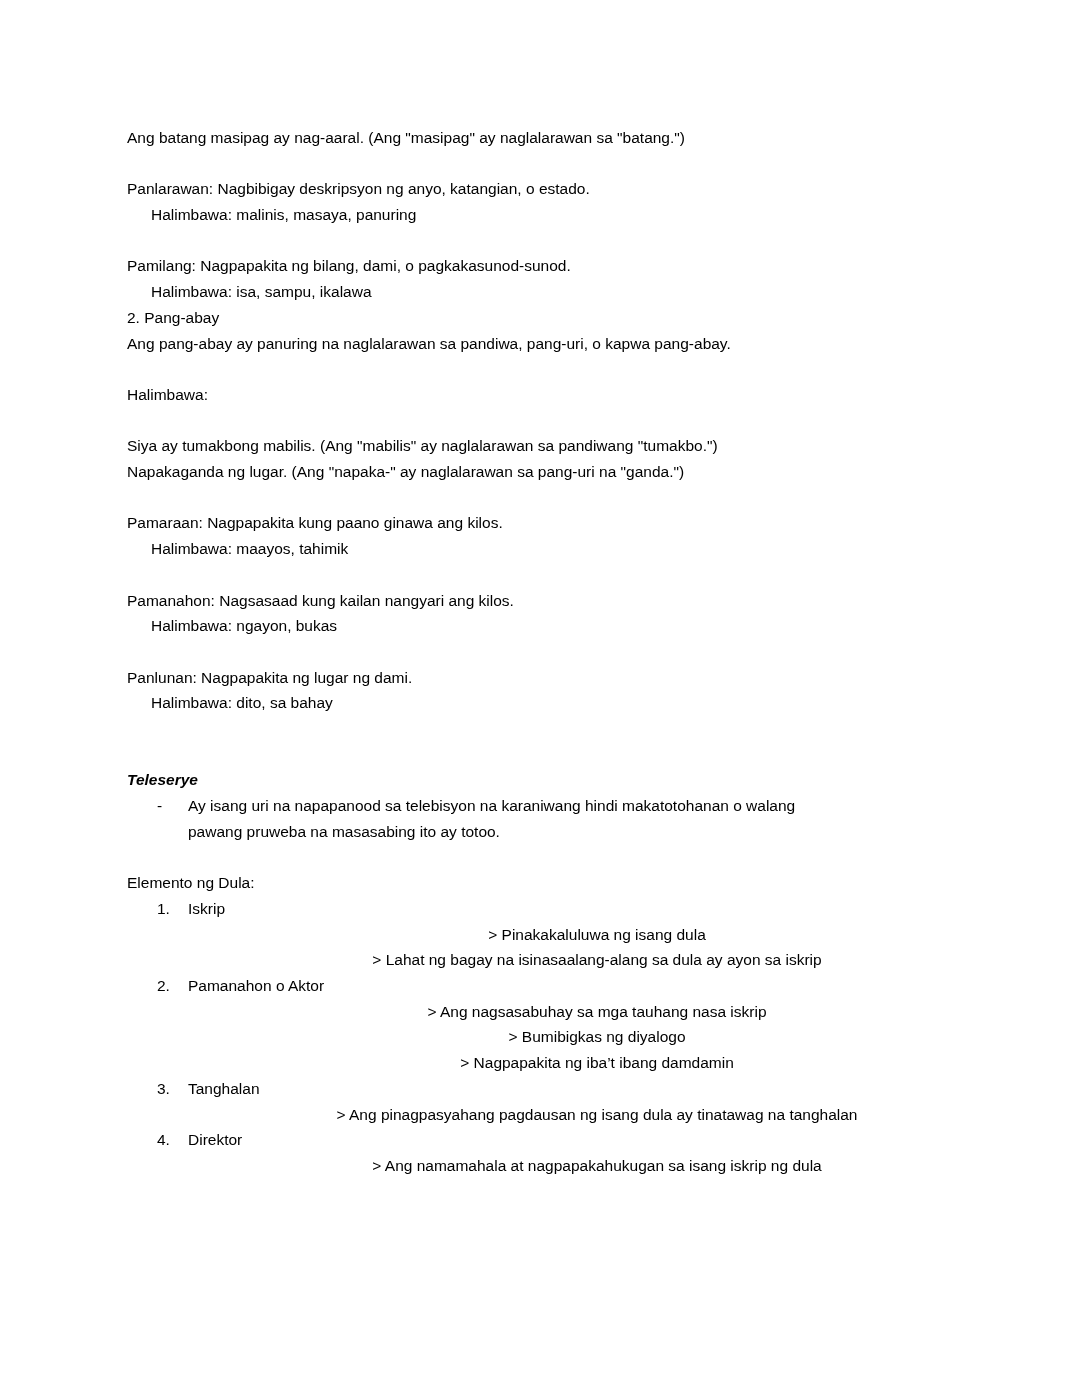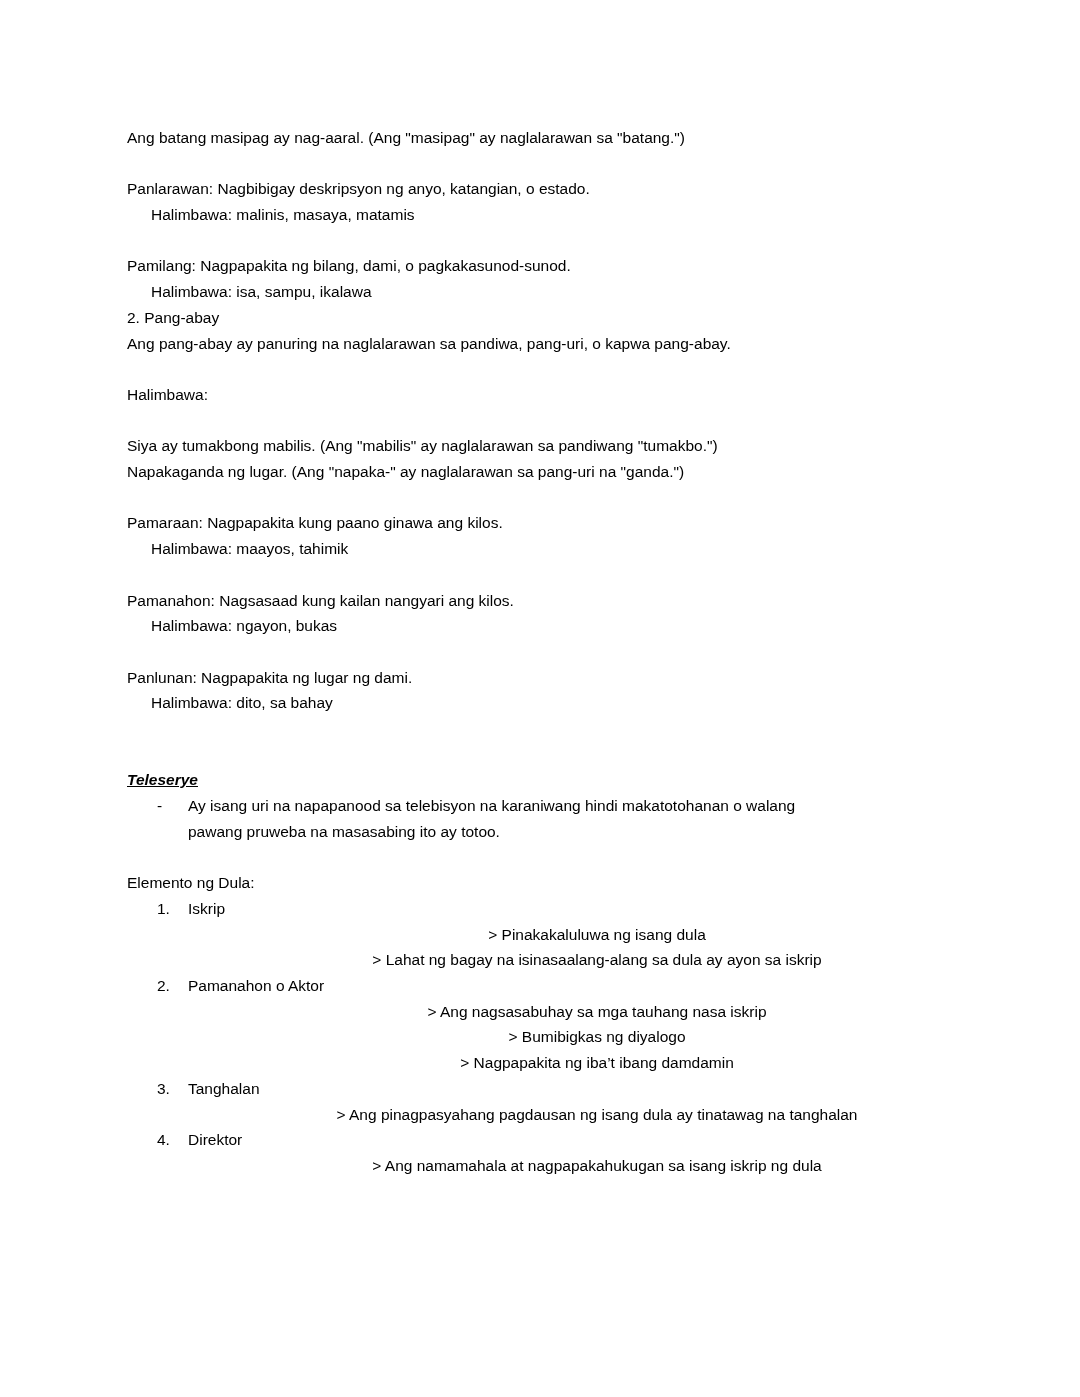--- a/index.html
+++ b/index.html
@@ -26,21 +26,20 @@
   }
   .p {
     white-space: nowrap;
   }
   .p-indent {
     padding-left: 24px;
   }
   .heading {
     font-weight: bold;
     font-style: italic;
-    text-decoration: underline;
   }
   .sub-item {
     padding-left: 47px;
     text-align: center;
   }
   .blank-line {
     height: 25.7px;
   }
   .item {
     display: flex;
@@ -61,21 +60,21 @@
   }
 </style>
 </head>
 <body>
 
 <div class="page">
   <div class="content">
       <div class="p">Ang batang masipag ay nag-aaral. (Ang "masipag" ay naglalarawan sa "batang.")</div>
       <div class="blank-line"></div>
       <div class="p">Panlarawan: Nagbibigay deskripsyon ng anyo, katangian, o estado.</div>
-      <div class="p p-indent">Halimbawa: malinis, masaya, matamis</div>
+      <div class="p p-indent">Halimbawa: malinis, masaya, panuring</div>
       <div class="blank-line"></div>
       <div class="p">Pamilang: Nagpapakita ng bilang, dami, o pagkakasunod-sunod.</div>
       <div class="p p-indent">Halimbawa: isa, sampu, ikalawa</div>
       <div class="p">2. Pang-abay</div>
       <div class="p">Ang pang-abay ay panuring na naglalarawan sa pandiwa, pang-uri, o kapwa pang-abay.</div>
       <div class="blank-line"></div>
       <div class="p">Halimbawa:</div>
       <div class="blank-line"></div>
       <div class="p">Siya ay tumakbong mabilis. (Ang "mabilis" ay naglalarawan sa pandiwang "tumakbo.")</div>
       <div class="p">Napakaganda ng lugar. (Ang "napaka-" ay naglalarawan sa pang-uri na "ganda.")</div>

